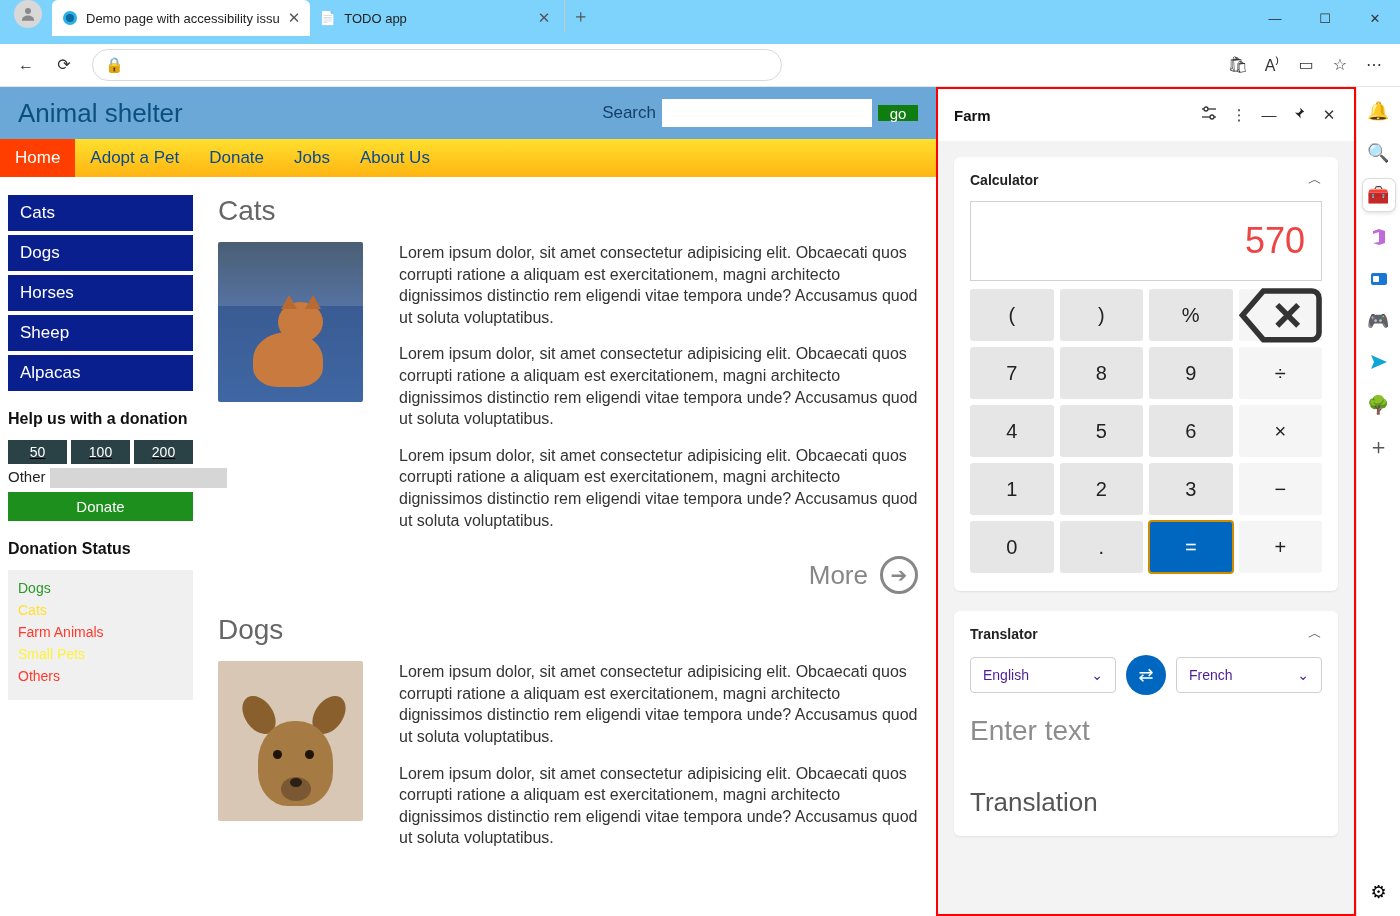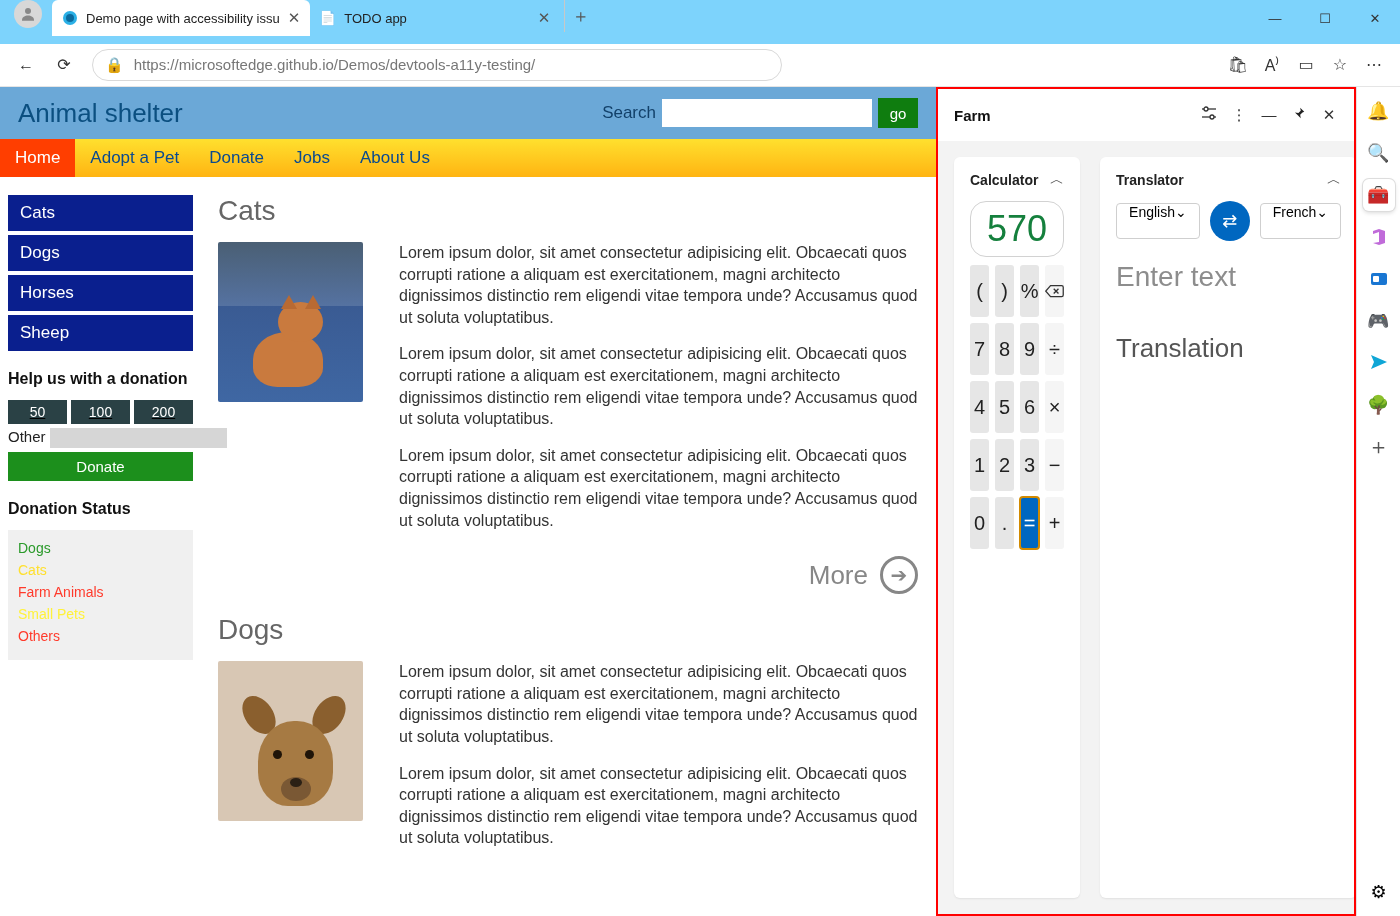--- a/index.html
+++ b/index.html
@@ -29,21 +29,21 @@
 .page-scroll::-webkit-scrollbar { width: 14px;}
 .page-scroll::-webkit-scrollbar-track { background:#f0f0f0;}
 .page-scroll::-webkit-scrollbar-thumb { background:#9f9f9f; border-radius:7px;}
 
 
 .page-header { background: #6ba8d7; height: 52px; display:flex; align-items:center; padding: 0 18px; }
 .page-title { color:#0b4f80; font-size: 26px; font-weight:400; }
 .search-area { margin-left:auto; display:flex; align-items:center; gap:6px; }
 .search-label { color:#124069; font-size:17px; }
 .search-input { width: 210px; height: 28px; border:none; background:#fff; }
-.go-btn { width:40px; height:30px; background:#0f7d0f; color:#fff; display:flex; align-items:center; justify-content:center; font-size:15px; border:none; }
+.go-btn { width:40px; height:16px; background:#0f7d0f; color:#fff; display:flex; align-items:center; justify-content:center; font-size:15px; border:none; }
 .nav-bar { background: linear-gradient(#ffe02e,#ffb412); height: 38px; display:flex; align-items:stretch; }
 .nav-item { padding: 0 15px; display:flex; align-items:center; color:#0a4a8f; font-size:17px; position:relative; }
 .nav-item.active { background:#ff3e00; color:#fff; }
 .nav-item.active::after { content:""; position:absolute; bottom:-6px; left:50%; transform:translateX(-50%); border:6px solid transparent; border-top-color:#ff3e00; }
 
 .page-body { display:flex; padding: 18px 18px 80px 8px; gap: 25px; }
 .left-col { width: 185px; flex-shrink:0; }
 .animal-nav a { display:block; background:#0a1f8e; color:#fff; padding: 8px 12px; font-size:17px; margin-bottom:4px; text-decoration:none; }
 .help-heading { font-weight:700; font-size:16px; margin: 18px 0 10px; line-height:1.3; color:#111; }
 .donation-btns { display:flex; gap:4px;text-decoration:underline; }
@@ -80,37 +80,37 @@
 .dog-nose { position:absolute; bottom:34px; left:47px; width:12px; height:9px; background:#2b2015; border-radius:50%; }
 .dog-eye1 { position:absolute; bottom:62px; left:30px; width:9px; height:9px; background:#1f1408; border-radius:50%; }
 .dog-eye2 { position:absolute; bottom:62px; left:62px; width:9px; height:9px; background:#1f1408; border-radius:50%; }
 
 
 .tools-panel { width: 420px; flex-shrink:0; background:#f3f3f3; border: 2px solid #f00; display:flex; flex-direction:column; overflow:hidden; }
 .tools-header { background:#fff; height: 52px; display:flex; align-items:center; padding: 0 16px; gap:6px; }
 .tools-title { font-weight:700; color:#111; font-size:15px; }
 .tools-header-icons { margin-left:auto; display:flex; gap:12px; color:#333; font-size:15px;}
 .tools-header-icons span { display:inline-flex; width:18px; justify-content:center;}
-.tools-body { flex:1; overflow-y:scroll; padding: 16px; display:flex; flex-direction:row; gap: 20px;}
+.tools-body { flex:1; overflow-y:scroll; padding: 16px; display:flex; flex-direction:column; gap: 20px;}
 .tools-body::-webkit-scrollbar { width: 10px;}
 .tools-body::-webkit-scrollbar-thumb { background:#c5c5c5; border-radius:5px;}
 
 .card { background:#fff; border-radius:6px; padding: 14px 16px 18px; box-shadow: 0 1px 2px rgba(0,0,0,0.08); }
 .card-header { display:flex; align-items:center; margin-bottom: 12px;}
 .card-title { font-weight:600; font-size:14px; color:#222; }
 .card-chevron { margin-left:auto; color:#555; }
 
-.calc-display { border:1px solid #d2d2d2; border-radius:16px; height: 56px; display:flex; align-items:center; justify-content:flex-end; padding: 0 16px; font-size:36px; color:#15803d; margin-bottom:8px;}
+.calc-display { border:1px solid #d2d2d2; border-radius:0; height: 80px; display:flex; align-items:center; justify-content:flex-end; padding: 0 16px; font-size:36px; color:#ef4444; margin-bottom:8px;}
 .calc-grid { display:grid; grid-template-columns:repeat(4,1fr); gap:6px; }
 .calc-btn { height:52px; border:none; border-radius:3px; background:#e6e6e6; font-size:20px; color:#222; display:flex; align-items:center; justify-content:center; }
 .calc-btn.op-light { background:#f5f5f5; }
 .calc-btn.equals { background:#0067c0; color:#fff; outline:2px solid #d28a00; outline-offset:-1px;}
 
 .translator-row { display:flex; align-items:center; gap:10px; margin-bottom: 16px;}
-.lang-select { flex:1; border:1px solid #cfcfcf; border-radius:4px; height:36px; display:flex; align-items:flex-start; justify-content:space-between; padding: 0 12px; font-size:14px; color:#000000;}
+.lang-select { flex:1; border:1px solid #cfcfcf; border-radius:4px; height:36px; display:flex; align-items:center; justify-content:space-between; padding: 0 12px; font-size:14px; color:#4c1d95;}
 .swap-btn { width:40px; height:40px; border-radius:50%; background:#0067c0; color:#fff; display:flex; align-items:center; justify-content:center; font-size:18px;}
 .enter-text { font-size:28px; color:#8d8d8d; margin: 20px 0 40px; }
 .translation-label { font-size:26px; color:#555; }
 
 
 .edge-sidebar { width: 44px; flex-shrink:0; border-left: 1px solid #e3e3e3; display:flex; flex-direction:column; align-items:center; padding-top: 8px; gap: 10px; background:#fff;}
 .edge-icon { width:32px; height:32px; border-radius:6px; display:flex; align-items:center; justify-content:center; font-size:18px; }
 .edge-icon.active { background:#fff; box-shadow: 0 0 0 1px #ddd, 0 2px 4px rgba(0,0,0,0.15); }
 .edge-sidebar .settings { margin-top:auto; margin-bottom:8px;}
 </style>
@@ -145,21 +145,20 @@
       <div>—</div>
       <div>☐</div>
       <div>✕</div>
     </div>
   </div>
   <div class="toolbar">
     <div class="tool-btn">←</div>
     <div class="tool-btn">⟳</div>
     <div class="address-bar">
       <span class="lock">🔒</span>
-      <span>https://microsoftedge.github.io/Demos/devtools-a11y-testing/</span>
     </div>
     <div class="toolbar-right">
       <div class="tool-btn">🛍</div>
       <div class="tool-btn">A⁾</div>
       <div class="tool-btn">▭</div>
       <div class="tool-btn">☆</div>
       <div class="tool-btn">⋯</div>
     </div>
   </div>
 </div>
@@ -182,20 +181,21 @@
         <div class="nav-item">Jobs</div>
         <div class="nav-item">About Us</div>
       </div>
       <div class="page-body">
         <div class="left-col">
           <div class="animal-nav">
             <a>Cats</a>
             <a>Dogs</a>
             <a>Horses</a>
             <a>Sheep</a>
+            <a>Alpacas</a>
           </div>
           <div class="help-heading">Help us with a donation</div>
           <div class="donation-btns">
             <button>50</button>
             <button>100</button>
             <button>200</button>
           </div>
           <div class="other-row">
             <span class="other-label">Other</span>
             <input class="other-input" style="">

